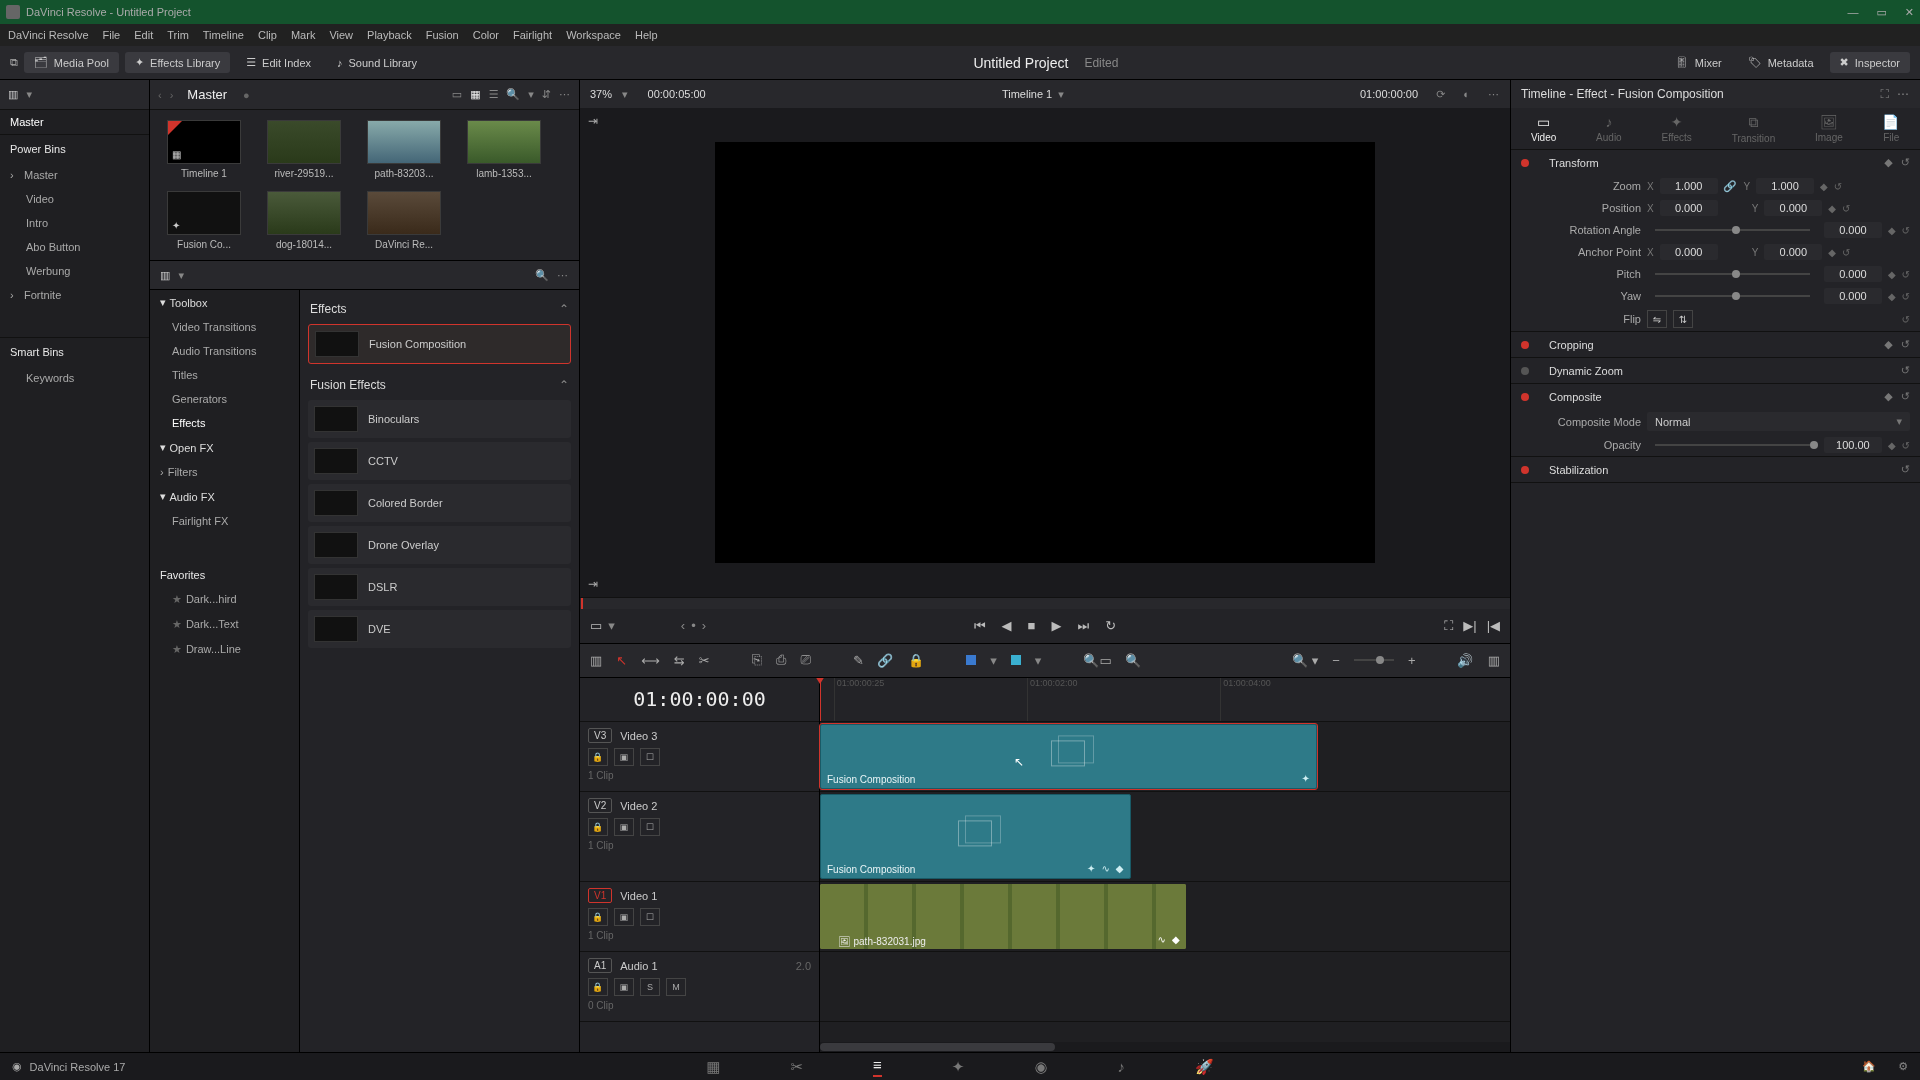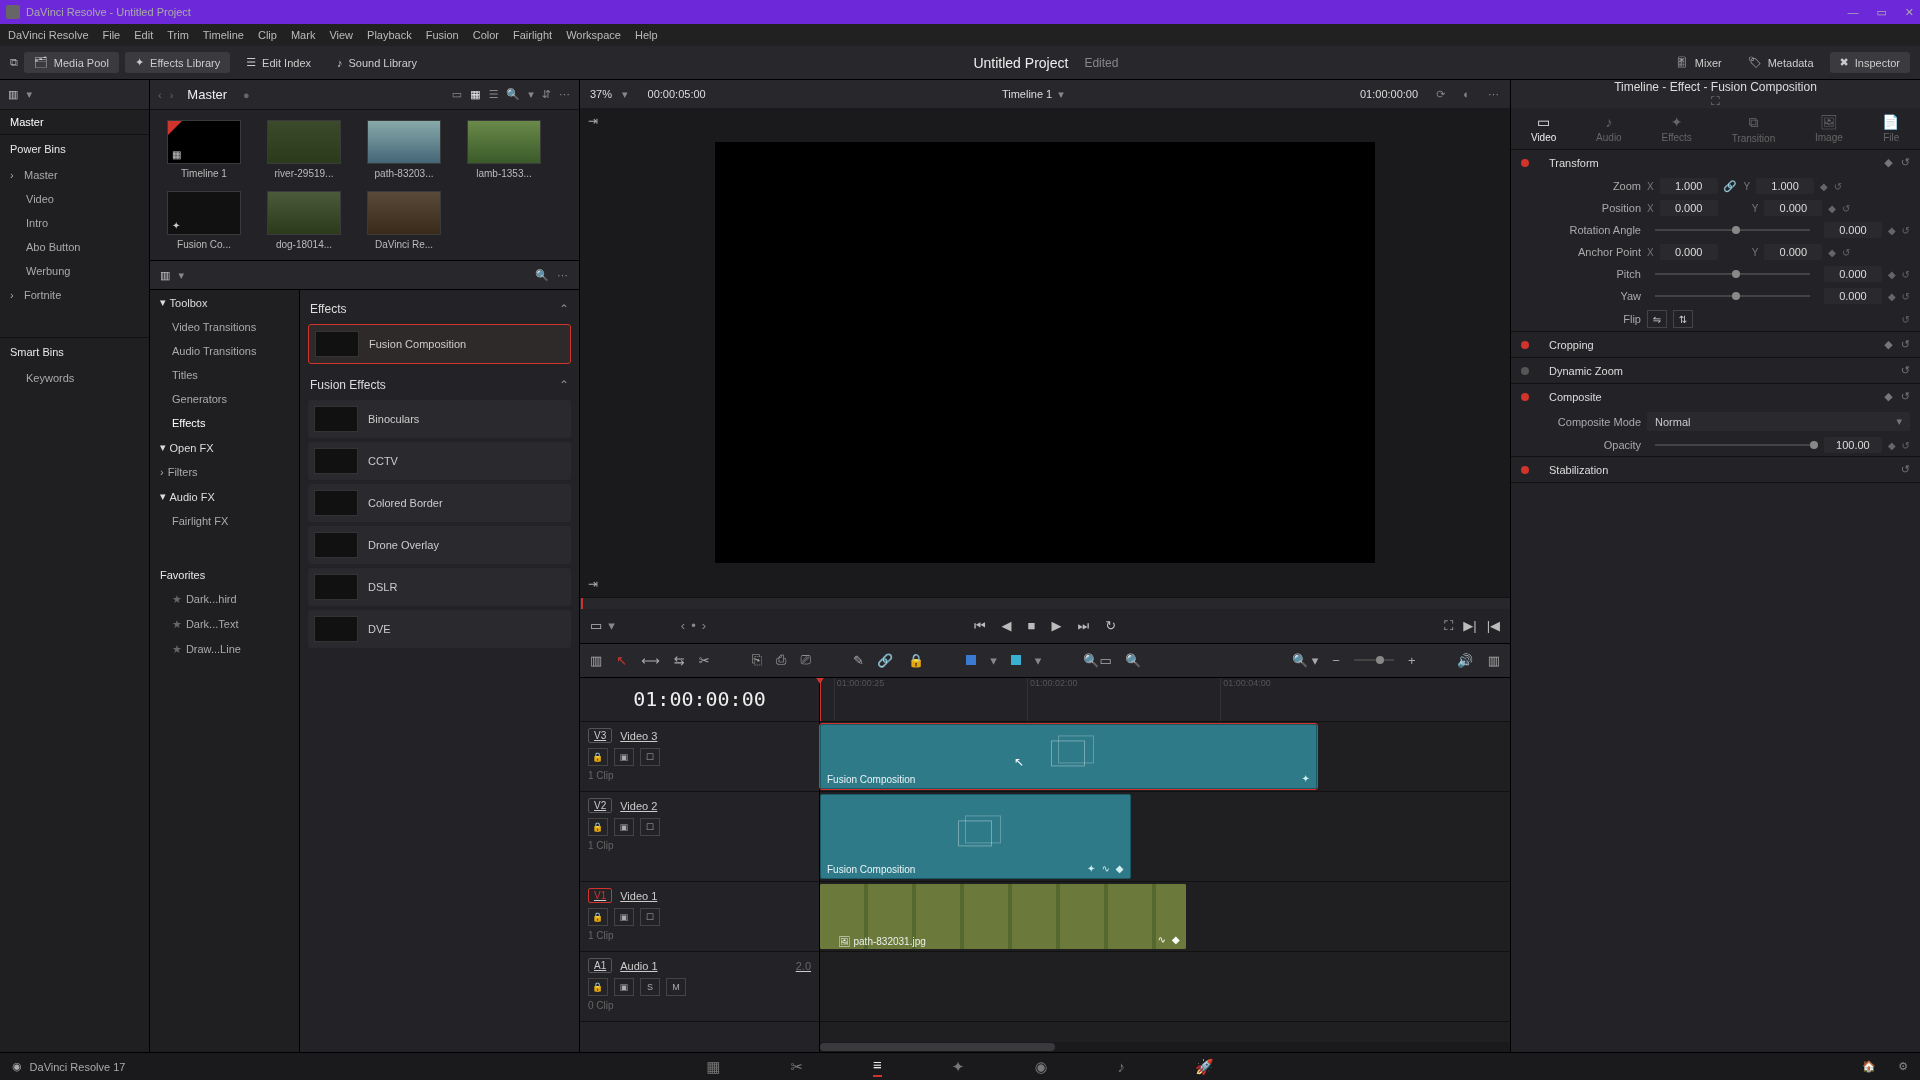--- a/index.html
+++ b/index.html
@@ -1,17 +1,17 @@
 <!DOCTYPE html>
 <html><head>
 <meta charset="utf-8">
 <style>
 * { margin:0; padding:0; box-sizing:border-box; font-family:"Segoe UI",Arial,sans-serif; user-select:none; }
 body { background:#1a1a1a; color:#ccc; font-size:11px; width:1920px; height:1080px; overflow:hidden; position:relative; }
-.titlebar { height:24px; background:#6d28d9; display:flex; align-items:center; padding:0 6px; color:#aaa; }
+.titlebar { height:24px; background:#14532d; display:flex; align-items:center; padding:0 6px; color:#aaa; }
 .titlebar .logo { width:14px; height:14px; background:#666; border-radius:2px; margin-right:6px; }
 .titlebar .wbtns { margin-left:auto; display:flex; gap:18px; }
 .menubar { height:22px; background:#212121; display:flex; align-items:center; padding:0 8px; gap:14px; color:#bbb; }
 .toolbar { height:34px; background:#28282c; display:flex; align-items:center; padding:0 10px; gap:6px; border-bottom:1px solid #000; }
 .toolbar .grp { display:flex; align-items:center; gap:6px; padding:4px 10px; border-radius:3px; }
 .toolbar .grp.active { background:#3a3a3f; }
 .toolbar .spacer { flex:1; }
 .toolbar .projtitle { color:#eee; font-size:14px; font-weight:500; }
 .toolbar .edited { color:#888; font-size:12px; margin-left:10px; }
 .main { display:flex; height:calc(100% - 24px - 22px - 34px - 28px); }
@@ -62,21 +62,21 @@
 .playbar .left { position:absolute; left:10px; display:flex; gap:6px; align-items:center; }
 .playbar .right { position:absolute; right:10px; display:flex; gap:10px; align-items:center; }
 .pb-btn { color:#bbb; font-size:13px; }
 .tl-toolbar { height:34px; background:#28282c; display:flex; align-items:center; padding:0 10px; gap:14px; border-bottom:1px solid #000; }
 .tl-tool { color:#aaa; font-size:13px; }
 .tl-tool.sel { color:#d0342c; }
 .tl-area { flex:1; display:flex; background:#1f1f22; position:relative; overflow:hidden; }
 .tl-head { width:240px; background:#232327; border-right:1px solid #000; }
 .tl-tc { height:44px; display:flex; align-items:center; justify-content:center; color:#eee; font-size:20px; font-family:monospace; border-bottom:1px solid #111; }
 .track-hdr { border-bottom:1px solid #111; padding:4px 8px; }
-.track-hdr .row1 { display:flex; align-items:center; gap:8px; height:20px;text-decoration:underline; }
+.track-hdr .row1 { display:flex; align-items:center; gap:8px; height:20px; }
 .track-hdr .tag { border:1px solid #555; padding:1px 5px; font-size:10px; border-radius:2px; }
 .track-hdr .tag.sel { border-color:#d0342c; color:#d0342c; }
 .track-hdr .row2 { display:flex; align-items:center; gap:6px; height:22px; }
 .track-hdr .tb { width:20px; height:18px; border:1px solid #444; display:flex; align-items:center; justify-content:center; font-size:9px; color:#aaa; }
 .track-hdr .meta { color:#666; font-size:10px; margin-top:2px; }
 .tl-body { flex:1; position:relative; }
 .ruler { height:44px; border-bottom:1px solid #111; position:relative; background:#232327; }
 .ruler .tick { position:absolute; top:0; bottom:0; border-left:1px solid #333; color:#555; font-size:9px; padding-left:2px; }
 .playhead { position:absolute; top:0; bottom:0; width:1px; background:#d0342c; left:0; }
 .playhead::before { content:""; position:absolute; top:-2px; left:-5px; width:0; height:0; border-left:5px solid transparent; border-right:5px solid transparent; border-top:8px solid #d0342c; }
@@ -86,21 +86,21 @@
 .clip.fusion.sel { outline:1px solid #d0342c; }
 .clip .lbl { position:absolute; bottom:3px; left:6px; font-size:10px; color:#e8f4f6; }
 .clip .cicon { position:absolute; top:50%; left:50%; transform:translate(-50%,-60%); width:34px; height:26px; border:1px solid rgba(255,255,255,.35); }
 .clip .cicon::after { content:""; position:absolute; left:6px; top:-6px; width:34px; height:26px; border:1px solid rgba(255,255,255,.25); }
 .clip .dots { position:absolute; right:6px; bottom:4px; display:flex; gap:6px; color:#cfeef2; font-size:10px; }
 .clip.img { background:#7a7a3a; }
 .clip.img .strip { position:absolute; inset:0; background:repeating-linear-gradient(90deg,#6b7a3a 0 44px,#55682e 44px 48px); }
 .clip.img .lbl2 { position:absolute; bottom:2px; left:18px; color:#eee; font-size:10px; }
 .scrollbar-h { position:absolute; left:0; right:0; bottom:0; height:10px; background:#1a1a1d; }
 .scrollbar-h .thumb { position:absolute; left:0; width:34%; top:1px; bottom:1px; background:#3a3a3e; border-radius:4px; }
-.insp-hdr { height:28px; display:flex; align-items:center; padding:0 10px; background:#28282c; color:#ddd; font-size:12px;flex-direction:column; }
+.insp-hdr { height:28px; display:flex; align-items:center; padding:0 10px; background:#28282c; color:#ddd; font-size:12px; }
 .insp-tabs { height:42px; display:flex; justify-content:space-around; align-items:center; background:#232327; border-bottom:1px solid #111; }
 .insp-tab { display:flex; flex-direction:column; align-items:center; gap:2px; color:#666; font-size:10px; }
 .insp-tab.sel { color:#eee; }
 .insp-tab .ti { font-size:14px; }
 .insp-section { border-bottom:1px solid #111; }
 .insp-sechdr { display:flex; align-items:center; gap:20px; padding:6px 10px; color:#ddd; }
 .insp-sechdr .dot { width:8px; height:8px; border-radius:50%; background:#d0342c; }
 .insp-sechdr .dot.off { background:#555; }
 .insp-sechdr .kf { margin-left:auto; display:flex; gap:8px; color:#777; }
 .prop-row { display:flex; align-items:center; padding:3px 10px; gap:6px; }

